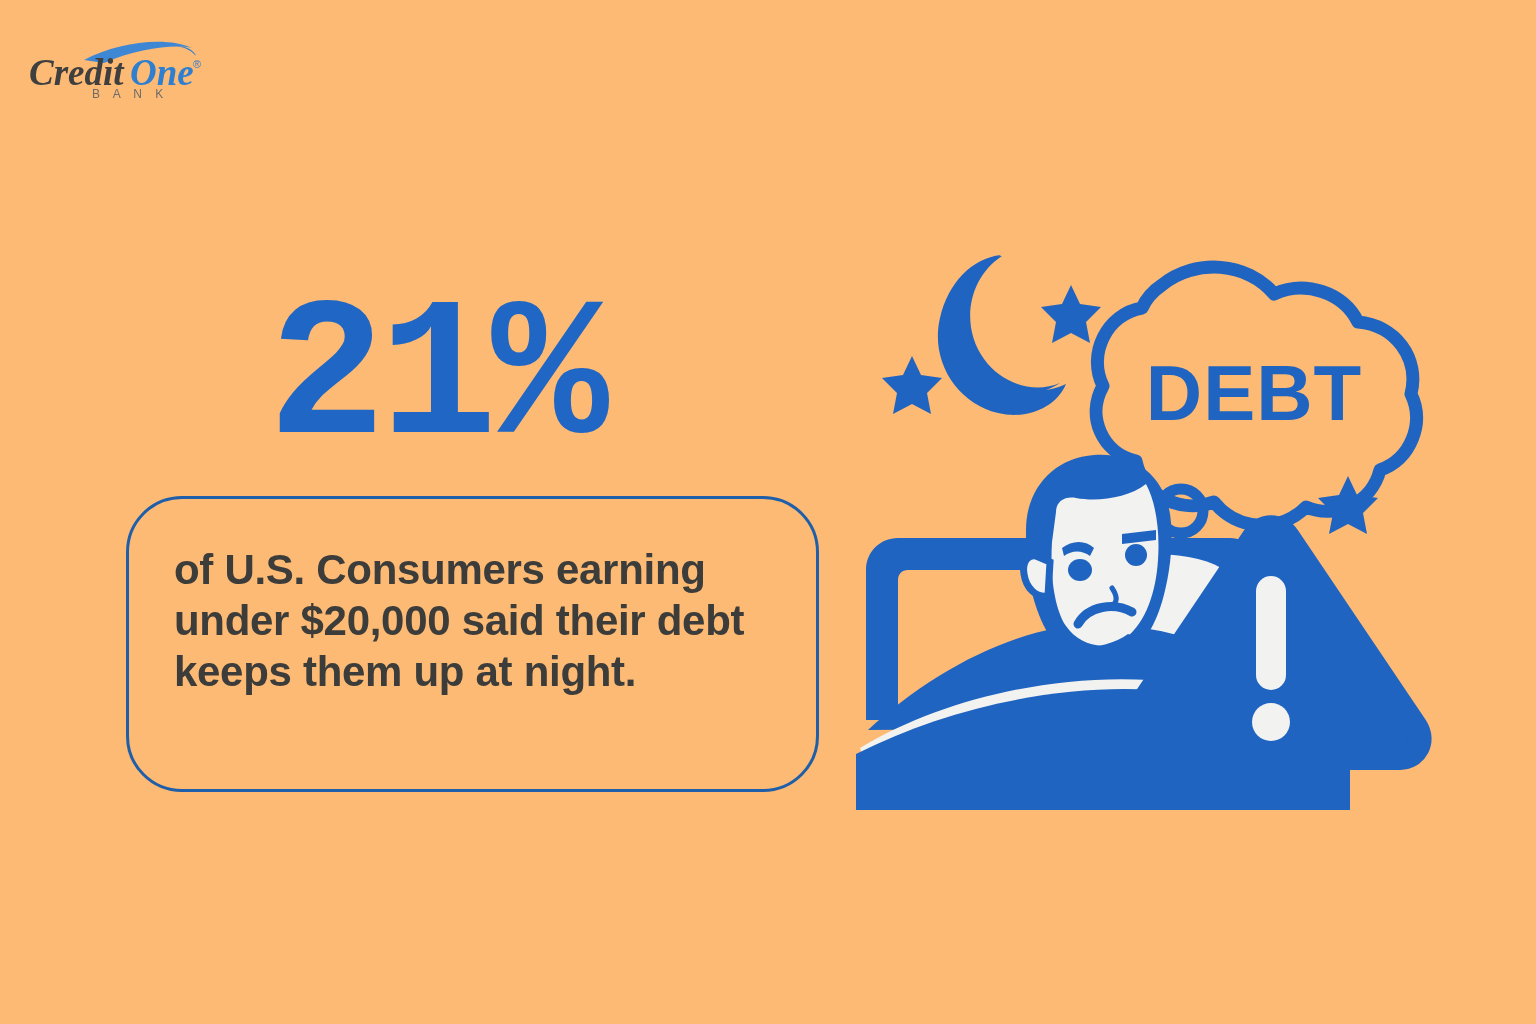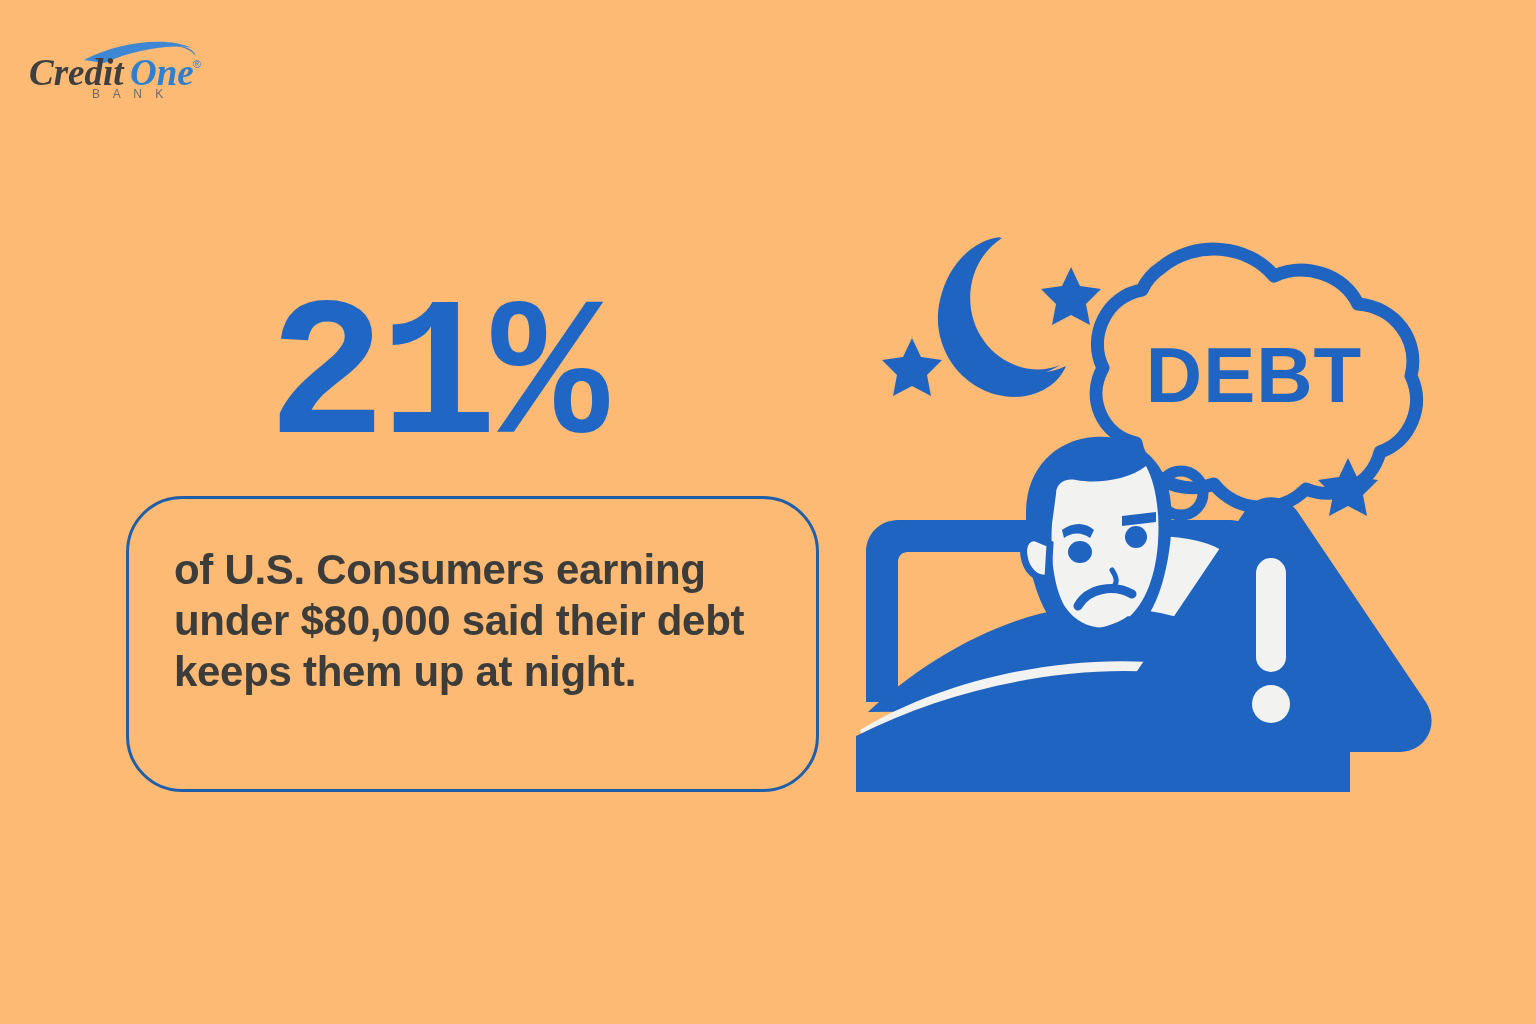--- a/index.html
+++ b/index.html
@@ -69,21 +69,21 @@
     font-size: 42px;
     line-height: 51px;
     color: #3c3c3a;
     letter-spacing: -0.3px;
   }
 
   
   .illustration {
     position: absolute;
     left: 850px;
-    top: 212px;
+    top: 230px;
     width: 600px;
     height: 600px;
   }
   .illustration svg { display: block; }
 </style>
 </head>
 <body>
 
 <div class="stage">
 
@@ -95,21 +95,21 @@
       <text x="3" y="47" font-family="'Liberation Serif', serif" font-size="37" font-weight="700" font-style="italic" fill="#3f3f3f">Credit</text>
       <text x="104" y="47" font-family="'Liberation Serif', serif" font-size="37" font-weight="700" font-style="italic" fill="#2f7fd0">One</text>
       <text x="167" y="30" font-family="'Liberation Sans', sans-serif" font-size="11" fill="#2f7fd0">®</text>
       <text x="66" y="60" font-family="'Liberation Sans', sans-serif" font-size="12" letter-spacing="5" fill="#6b6b6b">B A N K</text>
     </svg>
   </div>
 
   <div class="stat-number">21%</div>
 
   <div class="statement-box"></div>
-  <div class="statement-text">of U.S. Consumers earning under $80,000 said their debt keeps them up at night.</div>
+  <div class="statement-text">of U.S. Consumers earning under $20,000 said their debt keeps them up at night.</div>
 
   <div class="illustration">
     <svg width="600" height="600" viewBox="0 0 600 600" xmlns="http://www.w3.org/2000/svg">
 
       <path d="M152 26 C118 48, 110 96, 134 129 C152 154, 184 164, 210 153
                C188 168, 156 168, 133 152 C98 127, 92 78, 120 42
                C129 31, 140 26, 152 26 Z" fill="#1f64c0"></path>
 
       <path d="M151 25 C116 47, 107 97, 132 131 C152 158, 188 168, 216 154
                C206 178, 176 190, 148 183 C106 173, 80 130, 90 88

